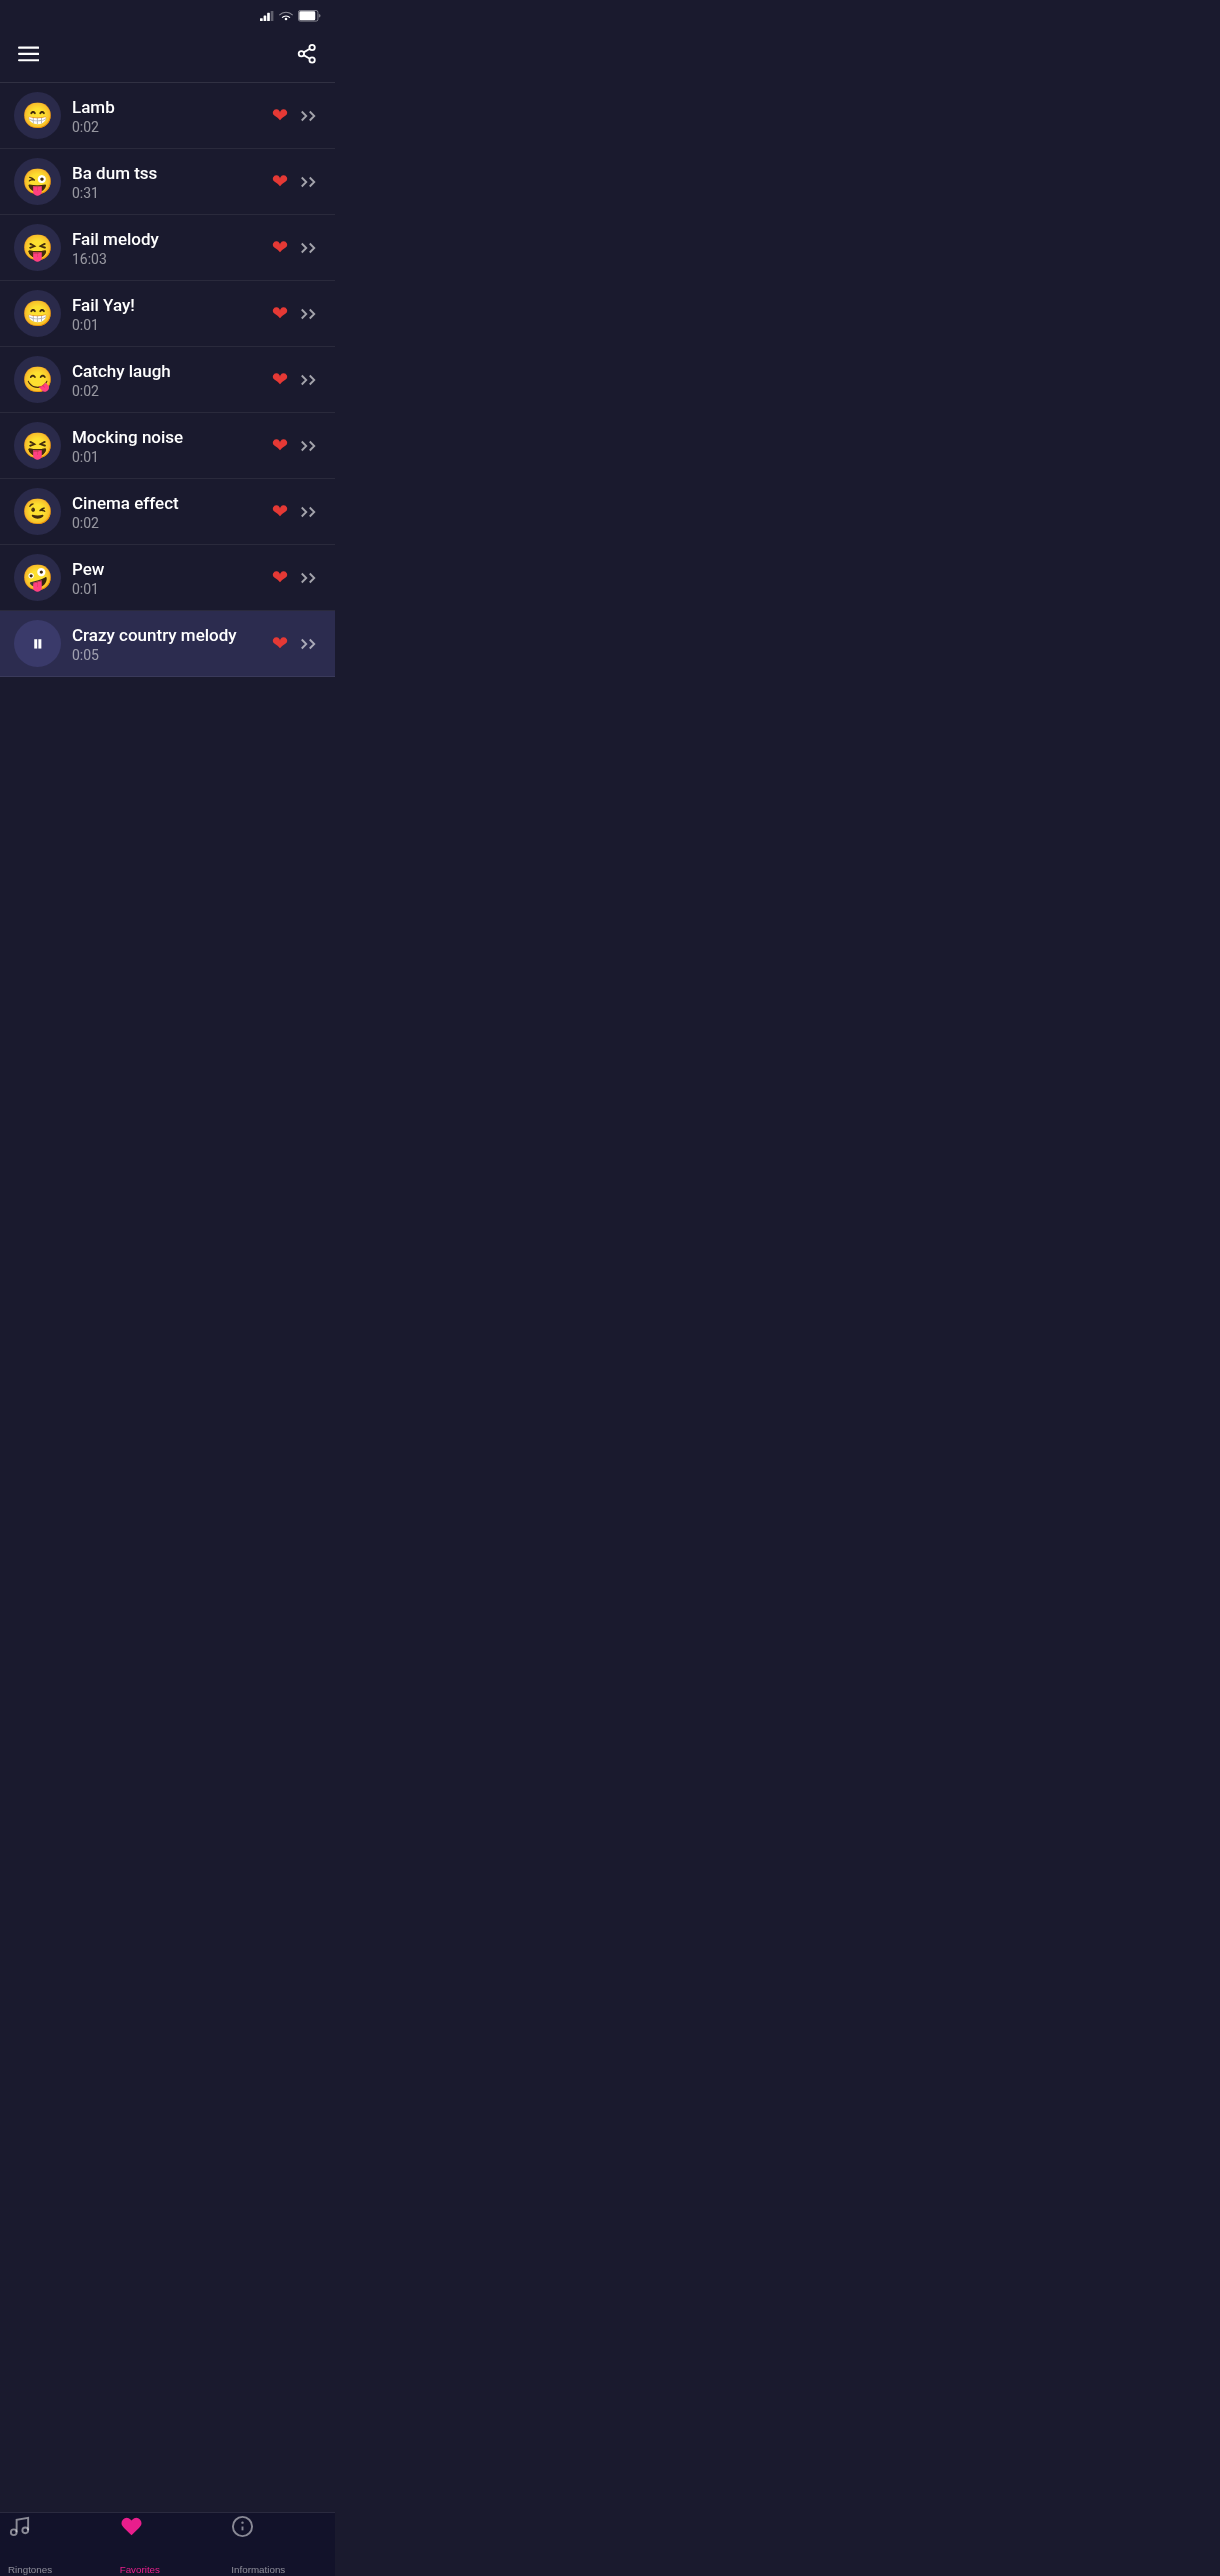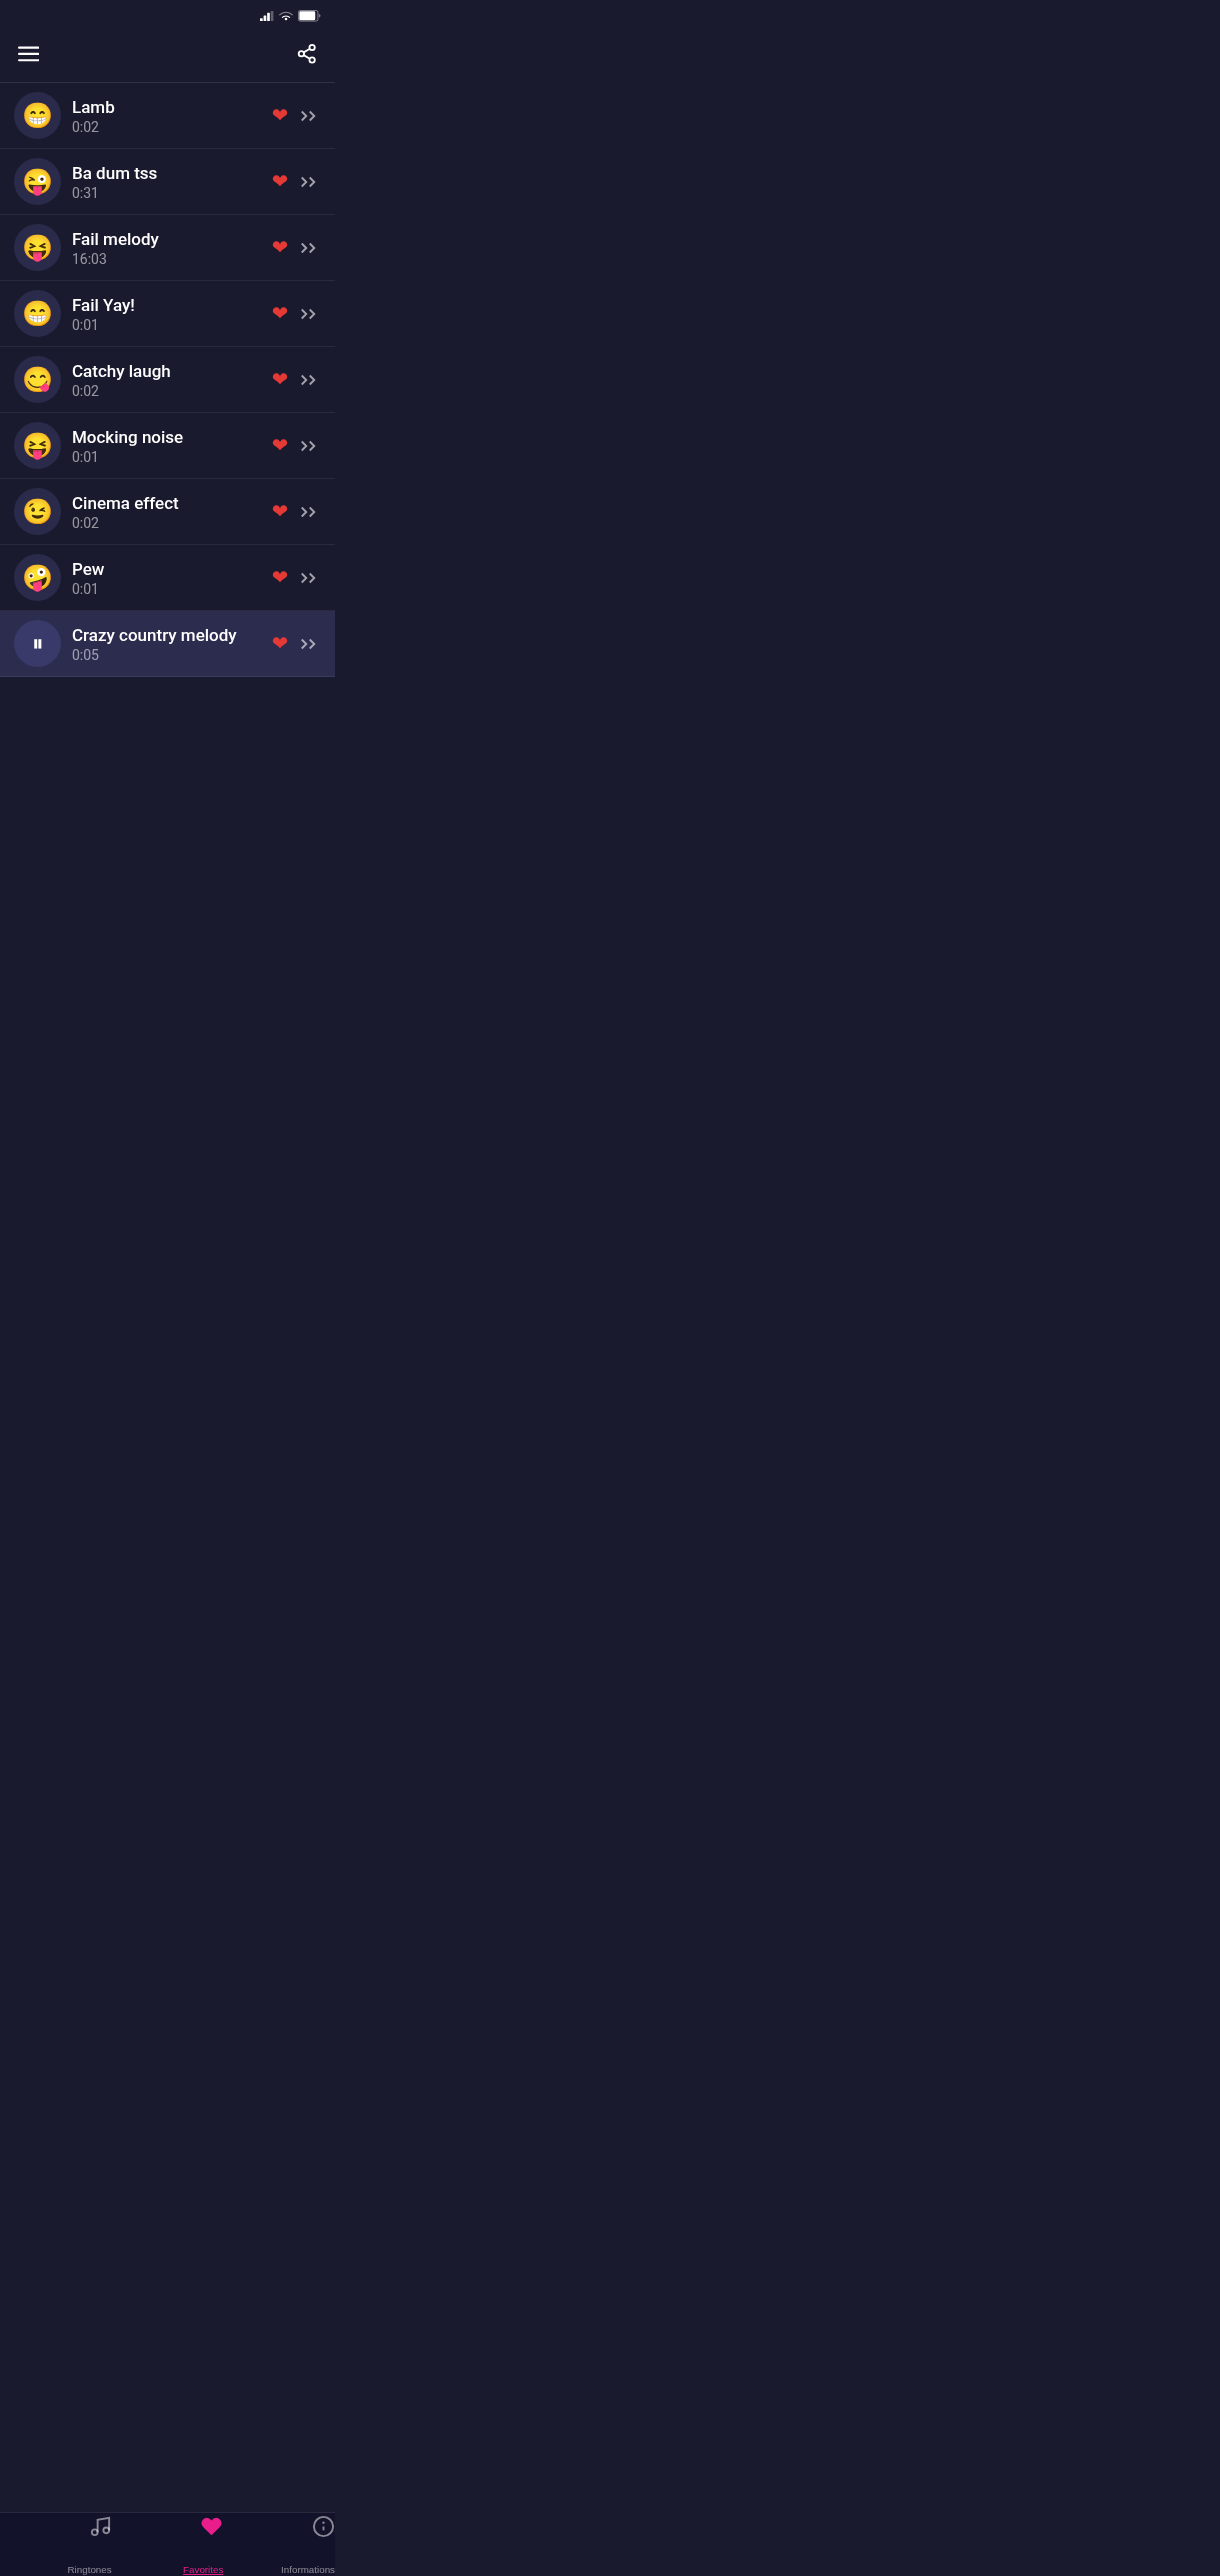--- a/index.html
+++ b/index.html
@@ -130,32 +130,32 @@
       left: 0;
       width: 335px;
       background: #12122a;
       border-top: 0.9px solid rgba(255,255,255,0.1);
       height: 64px;
     }
     .nav-item {
       flex: 1;
       display: flex;
       flex-direction: column;
-      align-items: flex-end;
+      align-items: flex-start;
       justify-content: center;
       gap: 20px;
       cursor: pointer;
       color: rgba(255,255,255,0.5);
       font-size: 9.8px;
       border: none;
       background: none;
+      padding-left: 8px;
     }
     .nav-item.active {
       color: #e91e8c;
-      text-decoration: underline;
     }
     .nav-icon {
       font-size: 21.5px;
     }
     .nav-label {
       font-size: 9.8px;
     }
 
     .spacer { height: 72px; }
   </style>

